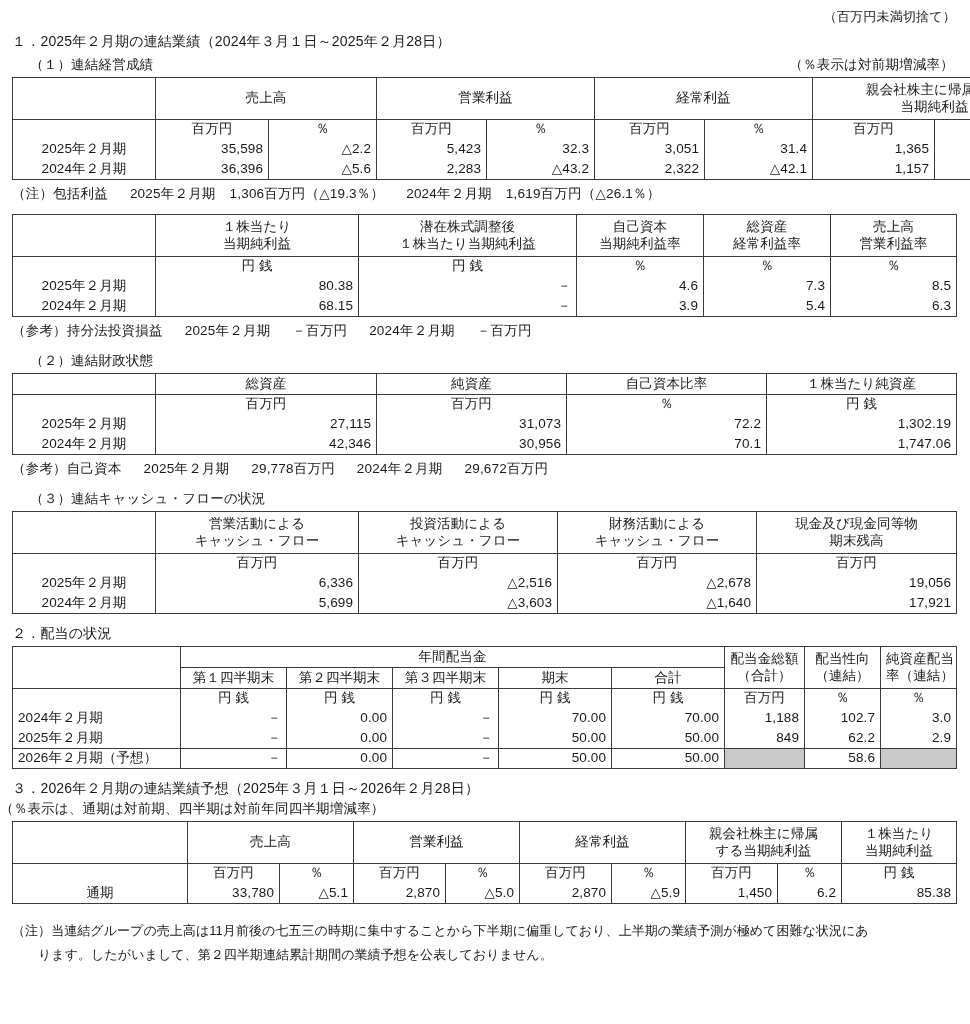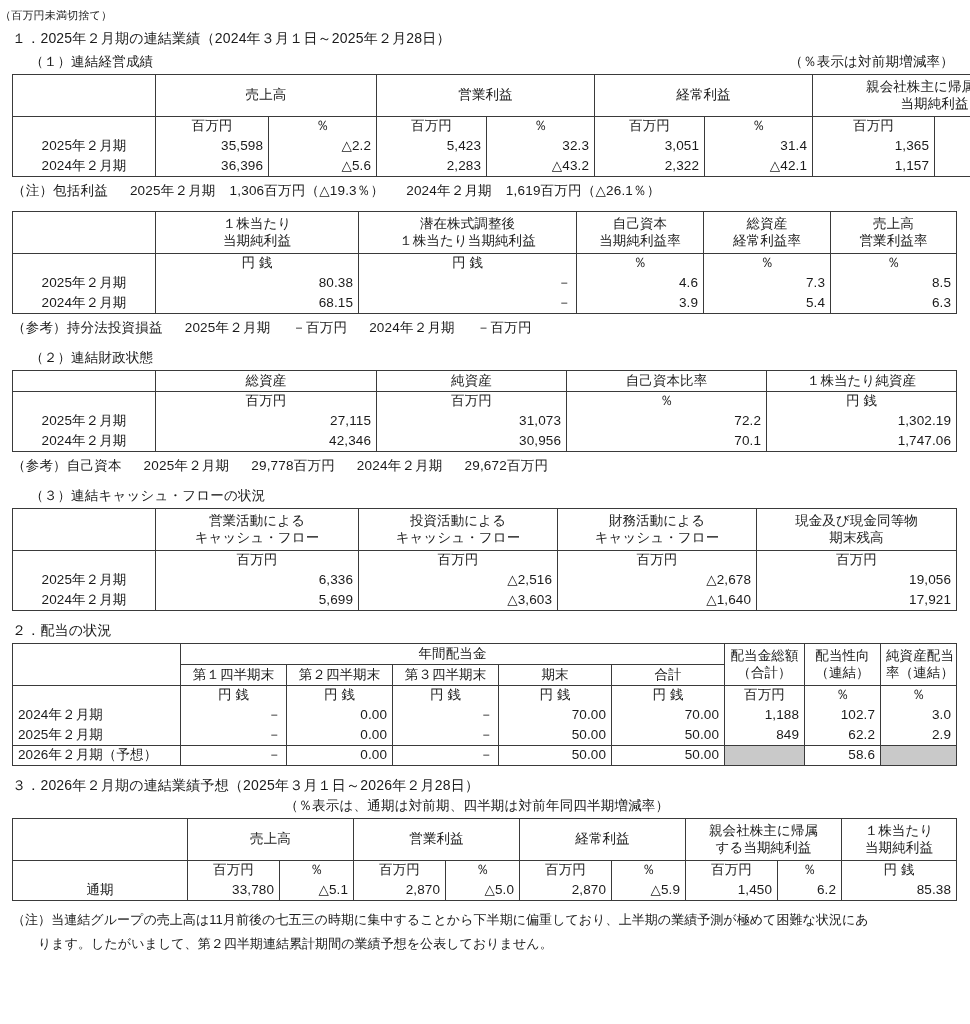--- a/index.html
+++ b/index.html
@@ -19,24 +19,24 @@
   .page {
     width: 970px;
     height: 1024px;
     padding: 0;
     box-sizing: border-box;
     position: relative;
   }
 
   
   .topnote {
-    text-align: left;
+    text-align: right;
     padding-right: 14px;
     padding-top: 8px;
-    font-size: 11px;
+    font-size: 13px;
     letter-spacing: 0.2px;
   }
   .sec-title {
     font-size: 14px;
     padding-left: 12px;
     padding-top: 7px;
     padding-bottom: 2px;
     letter-spacing: 0.2px;
     white-space: nowrap;
   }
@@ -99,21 +99,21 @@
   .hdr2 { line-height: 1.2; }
   .shade { background: #c9c9c9; }
   .tall { height: 42px; }
   .hrow { height: 21px; }
   .drow { height: 20px; }
   .dash { letter-spacing: 0; }
 
   .footnote {
     font-size: 13px;
     padding-left: 12px;
-    padding-top: 6px;
+    padding-top: 14px;
     line-height: 1.85;
     letter-spacing: 0.05px;
   }
   .footnote .ind { display:inline-block; width: 26px; }
 </style>
 </head>
 <body>
 
 <div class="page">
 
@@ -432,21 +432,21 @@
       <td class="r">50.00</td>
       <td class="r">50.00</td>
       <td class="r shade"></td>
       <td class="r">58.6</td>
       <td class="r shade"></td>
     </tr>
   </tbody>
     </table>
 
   <div class="sec-title" style="padding-top:10px;">３．2026年２月期の連結業績予想（2025年３月１日～2026年２月28日）</div>
-  <div class="rightnote" style="text-align:center;">（％表示は、通期は対前期、四半期は対前年同四半期増減率）</div>
+  <div class="rightnote" style="text-align:left;">（％表示は、通期は対前期、四半期は対前年同四半期増減率）</div>
 
   <table class="fin" style="width:944px; margin-top:3px;">
     <colgroup>
       <col style="width:175px">
         <col style="width:92px">
         <col style="width:74px">
       <col style="width:92px">
         <col style="width:74px">
       <col style="width:92px">
         <col style="width:74px">

